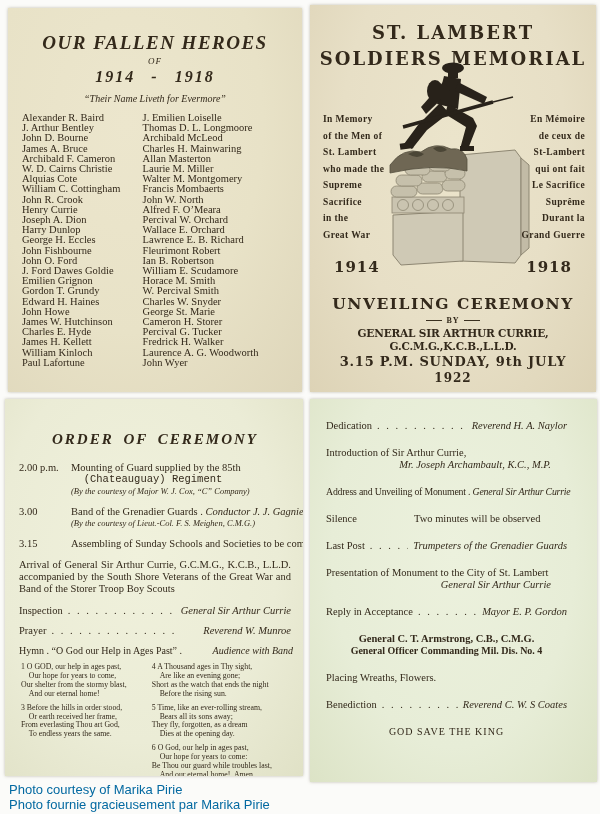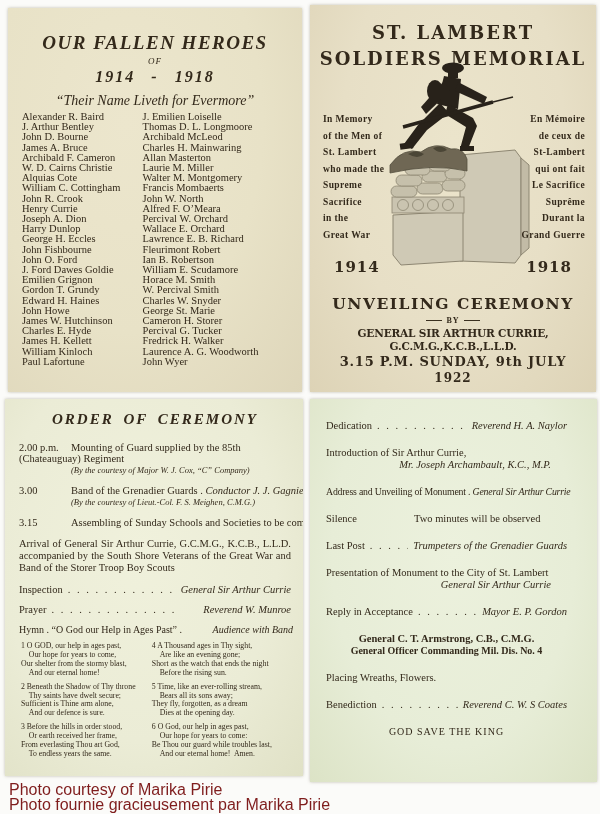--- a/index.html
+++ b/index.html
@@ -17,22 +17,22 @@
     background:radial-gradient(ellipse at 45% 40%, #f0f1dc 0%, #ebecd6 60%, #e0e1c6 100%); }
   .panel-br { left:310px; top:399px; width:287px; height:383px;
     background:radial-gradient(ellipse at 50% 40%, #ecf1dd 0%, #e7edd7 60%, #dce3c6 100%); }
 
   
   .fh-title { margin-top:24px; text-align:center; font-style:italic; font-weight:600;
               font-size:19px; letter-spacing:1.5px; }
   .fh-of    { text-align:center; font-style:italic; font-size:9px; margin-top:2px; letter-spacing:1px; }
   .fh-years { text-align:center; font-style:italic; font-weight:600; font-size:16px;
               margin-top:2px; letter-spacing:2px; word-spacing:10px; }
-  .fh-motto { text-align:center; font-style:italic; font-size:14px; margin-top:7px; }
-  .fh-cols  { display:flex; margin-top:3px; padding:0 12px 0 14px; }
+  .fh-motto { text-align:center; font-style:italic; font-size:10px; margin-top:7px; }
+  .fh-cols  { display:flex; margin-top:9px; padding:0 12px 0 14px; }
   .fh-col   { font-size:10.5px; line-height:10.2px; white-space:nowrap; }
   .fh-col-1 { width:45%; }
   .fh-col-2 { width:55%; }
 
   
   .mem-title { position:absolute; top:15px; width:100%; text-align:center; font-weight:bold;
                font-size:18px; line-height:26px; letter-spacing:2px; font-family:"DejaVu Serif", serif; }
   .mem-side  { position:absolute; top:106px; font-size:9.5px; font-weight:bold;
                line-height:16.5px; letter-spacing:.4px; }
   .mem-side-left  { left:13px; }
@@ -48,26 +48,26 @@
                font-size:8px; font-weight:bold; letter-spacing:1px; margin-top:3px; }
   .by-dash { display:inline-block; width:16px; height:1px; background:#3a3020; }
   .unveil-general { font-size:11px; font-weight:bold; letter-spacing:-.2px; margin-top:2px;
                     font-family:"DejaVu Serif", serif; transform:scaleX(.96); }
   .unveil-date { font-size:13px; font-weight:bold; letter-spacing:.8px; margin-top:1px;
                  font-family:"DejaVu Serif", serif; }
   .unveil-year { font-size:12px; font-weight:bold; letter-spacing:1px; margin-top:2px;
                  font-family:"DejaVu Serif", serif; }
 
   
-  .panel-bl { padding:12px 12px 0 14px; font-size:10.5px; }
+  .panel-bl { padding:32px 12px 0 14px; font-size:10.5px; }
   .oc-title { text-align:center; font-style:italic; font-weight:600; font-size:15px;
               letter-spacing:2px; word-spacing:4px; margin-bottom:14px; }
   .oc-row   { white-space:nowrap; }
   .oc-time  { display:inline-block; width:52px; }
-  .oc-right { text-align:left; padding-right:4px; }
+  .oc-right { text-align:center; padding-right:4px;font-family:Liberation Mono, monospace; }
   .oc-note  { font-style:italic; font-size:8.5px; padding-left:52px; margin-top:1px; }
   .oc-item  { margin-bottom:10px; }
   .oc-para  { text-align:justify; margin-bottom:10px; line-height:12px; }
   .leader   { display:flex; align-items:baseline; white-space:nowrap; margin-bottom:9px; }
   .leader .dots { flex:1; overflow:hidden; letter-spacing:2px; margin:0 5px; }
   .leader .who  { font-style:italic; }
   .hymn-line { margin:2px 0 7px 0; font-size:10px; white-space:nowrap; }
   .hymn-line .who { font-style:italic;margin-left:28px; }
   .verse-cols { display:flex; gap:5px; padding-left:2px; }
   .verse-col-1 { width:132px; }
@@ -81,21 +81,21 @@
   .silence-row { display:flex; }
   .silence-row .lbl { width:88px; }
   .addr-row { white-space:nowrap; font-size:9.8px; letter-spacing:-.2px; }
   .addr-row .who { font-style:italic; }
   .center-block { text-align:center;font-weight:bold; }
   .center-block .sub { font-size:10px; margin-top:1px; }
   .god-save { text-align:center; font-size:10px; letter-spacing:1px; margin-top:4px; }
 
   
   .caption { position:absolute; left:9px; top:783px; font-family:"Liberation Sans", sans-serif;
-             font-size:16px; line-height:14.5px; color:#7f1d1d; }
+             font-size:13px; line-height:14.5px; color:#0369a1; }
 </style>
 </head>
 <body>
 
 <div class="panel panel-tl">
   <div class="fh-title">OUR FALLEN HEROES</div>
   <div class="fh-of">OF</div>
   <div class="fh-years">1914 - 1918</div>
   <div class="fh-motto">“Their Name Liveth for Evermore”</div>
   <div class="fh-cols">
@@ -288,24 +288,20 @@
   <div class="hymn-line">
     <span>Hymn . </span><span>“O God our Help in Ages Past”</span><span> . </span><span class="who">Audience with Band</span>
   </div>
 
   <div class="verse-cols">
     <div class="verse-col-1">
         <div class="verse">1 O GOD, our help in ages past,
     Our hope for years to come,
 Our shelter from the stormy blast,
     And our eternal home!</div>
-        <div class="verse">2 Beneath the Shadow of Thy throne
-    Thy saints have dwelt secure;
-Sufficient is Thine arm alone,
-    And our defence is sure.</div>
         <div class="verse">3 Before the hills in order stood,
     Or earth received her frame,
 From everlasting Thou art God,
     To endless years the same.</div>
       </div>
     <div class="verse-col-2">
         <div class="verse">4 A Thousand ages in Thy sight,
     Are like an evening gone;
 Short as the watch that ends the night
     Before the rising sun.</div>

